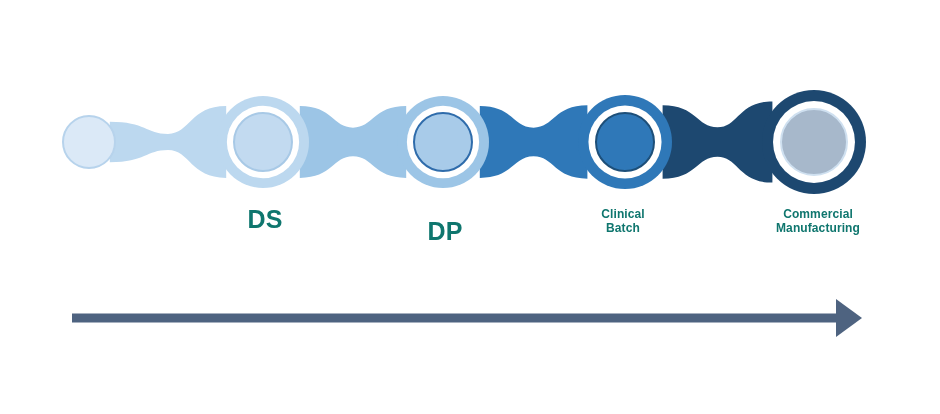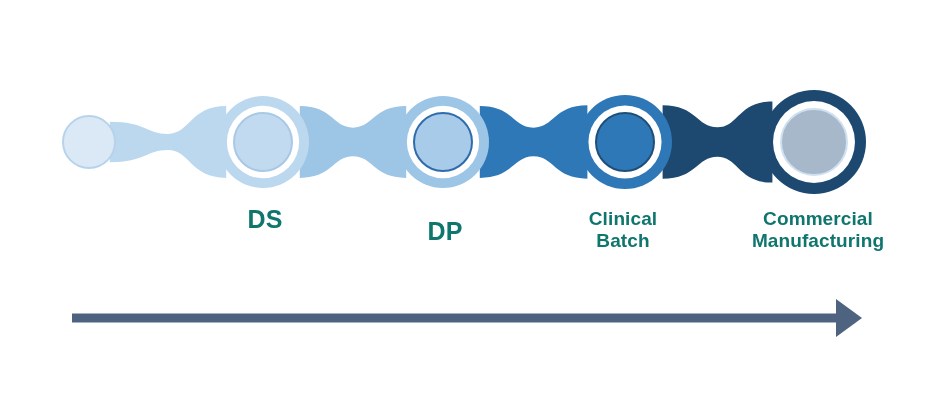--- a/index.html
+++ b/index.html
@@ -31,21 +31,21 @@
     position: absolute;
     text-align: center;
     font-family: Liberation Sans, sans-serif;
     font-weight: bold;
     color: #0f766e;
     line-height: 1.14;
     white-space: pre-line;
     letter-spacing: 0.1px;
   }
   .label-lg { font-size: 25px; }
-  .label-sm { font-size: 19px; }
+  .label-sm { font-size: 12px; }
 </style>
 </head>
 <body>
 
 <div id="stage">
 
   <svg id="flow-svg" viewBox="0 0 940 414">
     <g id="connectors-layer">
         <path d="M 109.8 121.72 C 145.88400000000001 121.72, 145.88400000000001 133.888, 168 133.888 C 190.11599999999999 133.888, 190.11599999999999 106.12, 226.2 106.12 L 226.2 177.88 C 190.11599999999999 177.88, 190.11599999999999 150.112, 168 150.112 C 145.88400000000001 150.112, 145.88400000000001 162.28, 109.8 162.28 Z" fill="#bcd8ef"></path>
         <path d="M 299.8 106.12 C 332.784 106.12, 332.784 127.648, 353 127.648 C 373.216 127.648, 373.216 106.12, 406.2 106.12 L 406.2 177.88 C 373.216 177.88, 373.216 156.352, 353 156.352 C 332.784 156.352, 332.784 177.88, 299.8 177.88 Z" fill="#9cc5e6"></path>

